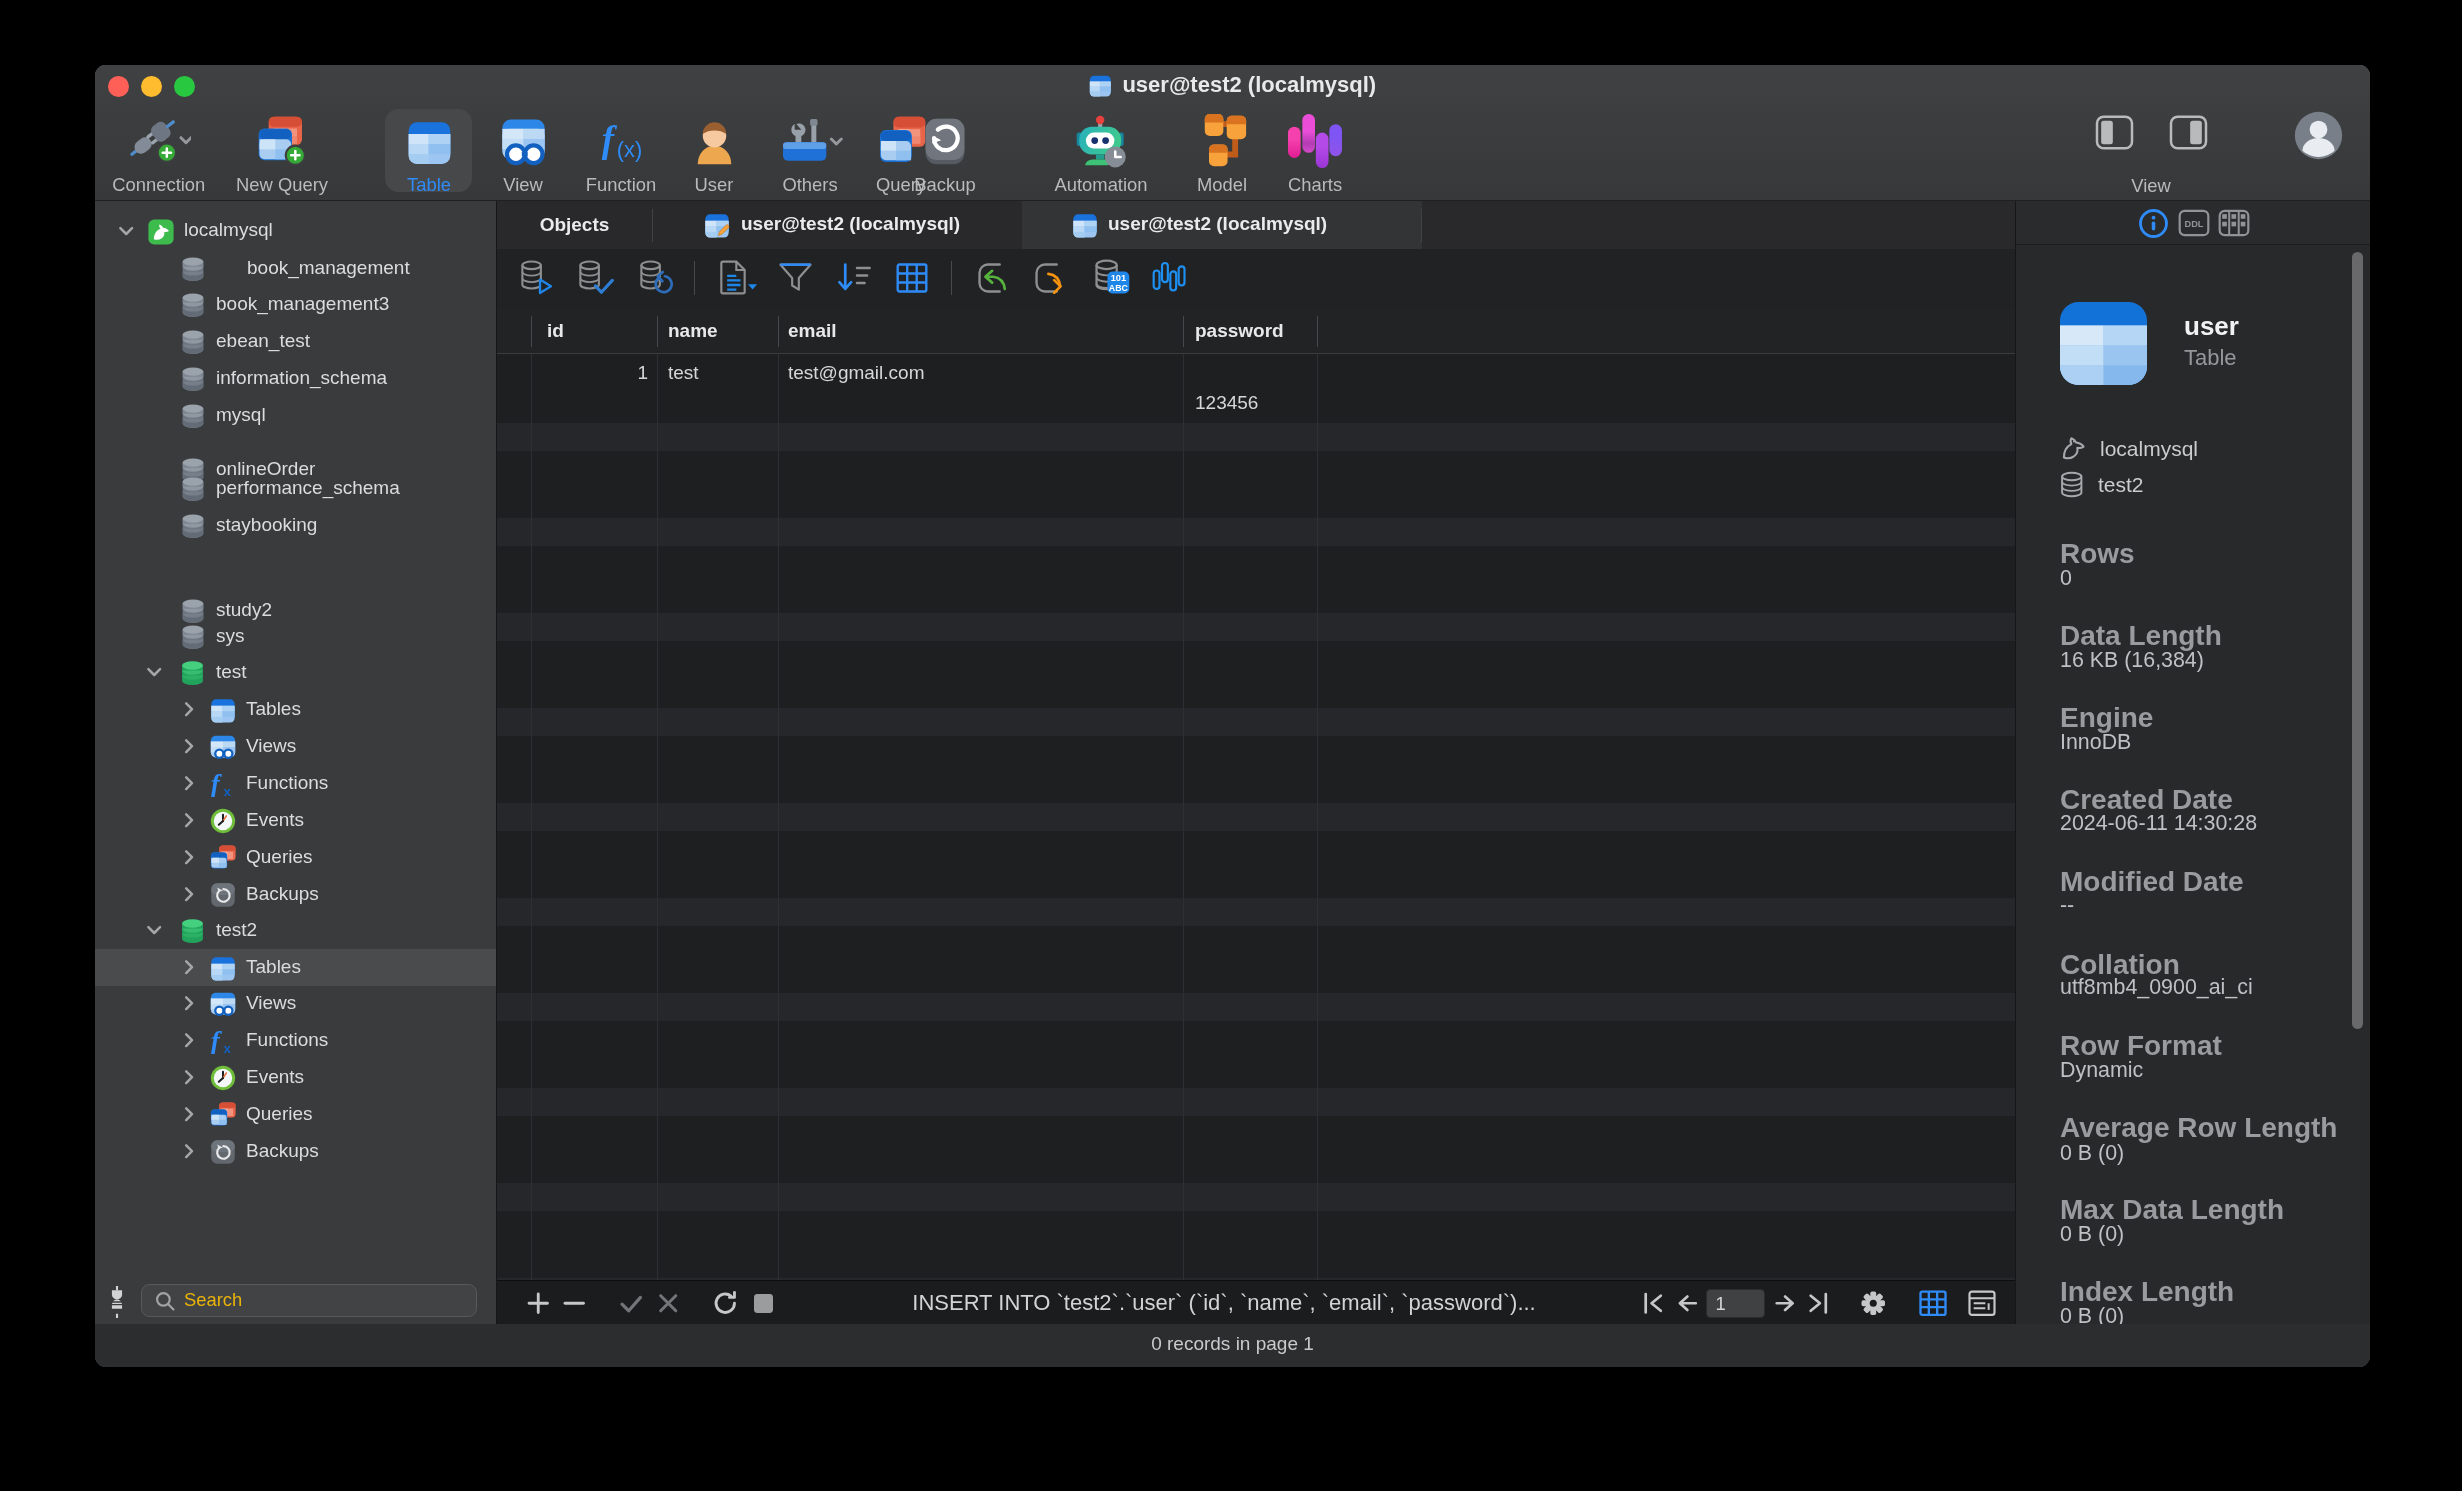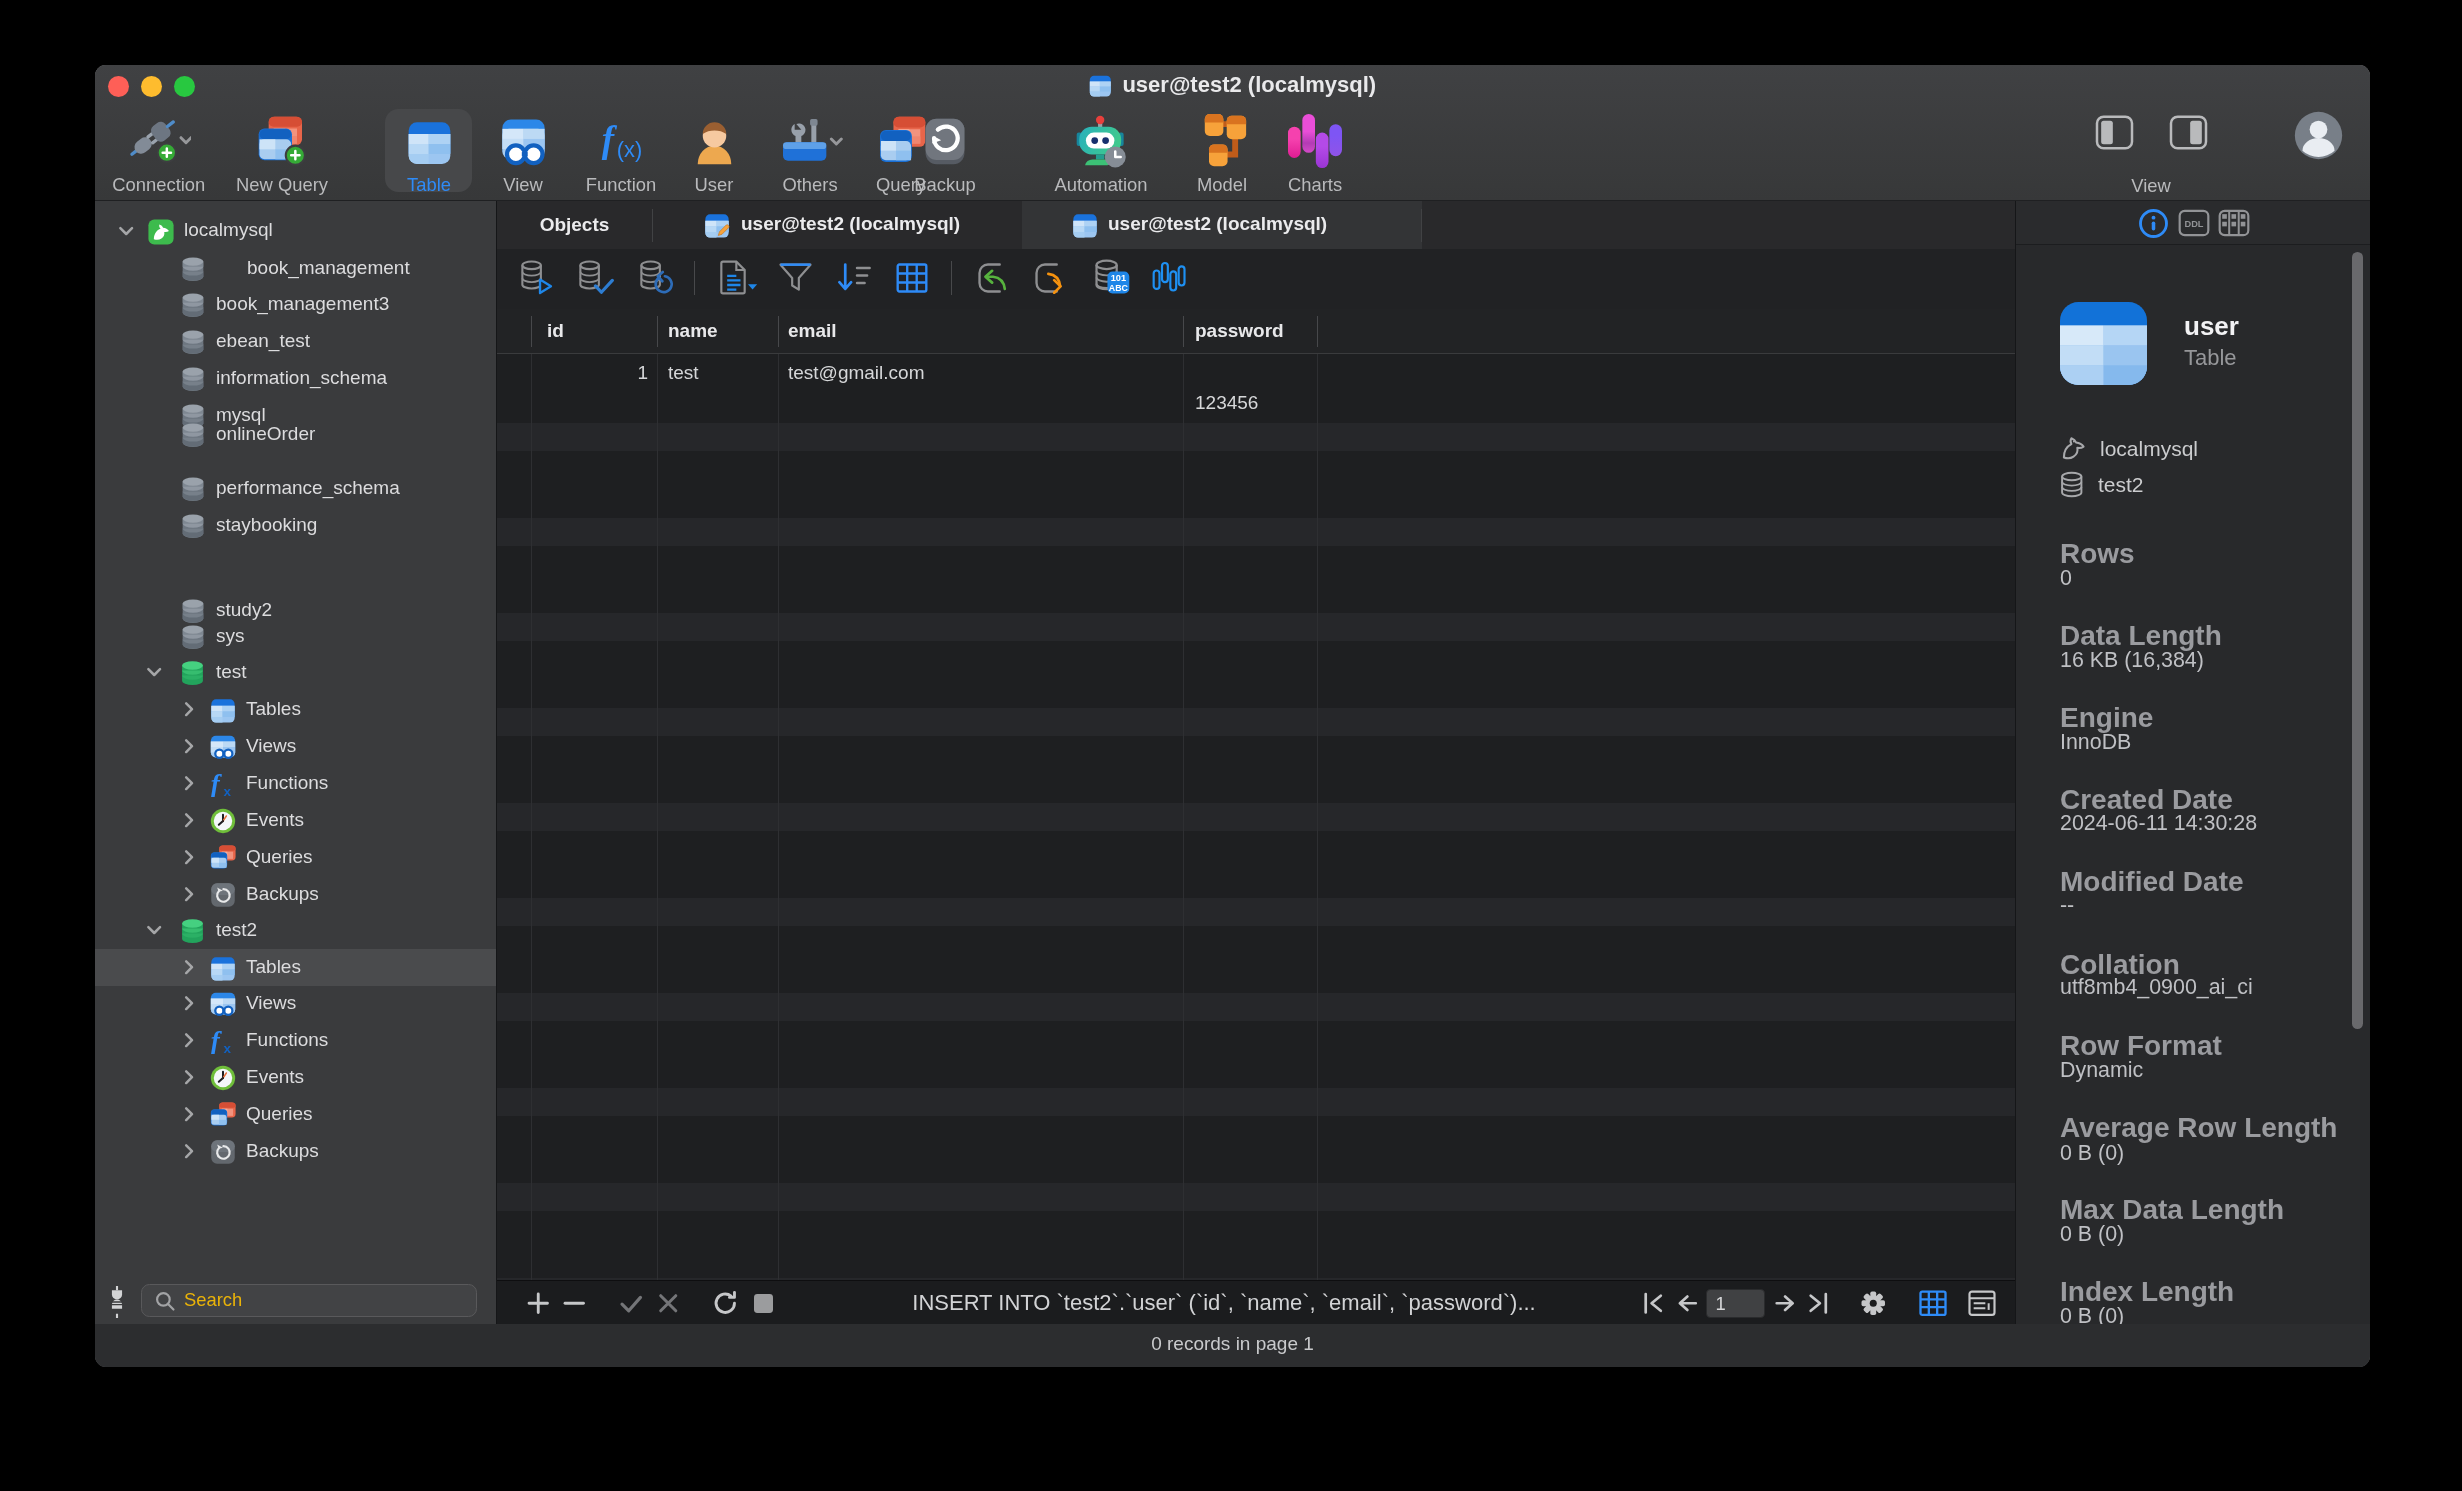--- a/index.html
+++ b/index.html
@@ -303,21 +303,21 @@
           <use href="#icylg"></use>
         </svg>
         <span class="ttx" style="left:121px;">information_schema</span>
       </div>
     <div class="trow" style="top:196px;">
         <svg class="abs tic" style="left:86px;" width="24" height="26" viewBox="0 0 29 31">
           <use href="#icylg"></use>
         </svg>
         <span class="ttx" style="left:121px;">mysql</span>
       </div>
-    <div class="trow" style="top:215px;">
+    <div class="trow" style="top:250px;">
         <svg class="abs tic" style="left:86px;" width="24" height="26" viewBox="0 0 29 31">
           <use href="#icylg"></use>
         </svg>
         <span class="ttx" style="left:121px;">onlineOrder</span>
       </div>
     <div class="trow" style="top:269px;">
         <svg class="abs tic" style="left:86px;" width="24" height="26" viewBox="0 0 29 31">
           <use href="#icylg"></use>
         </svg>
         <span class="ttx" style="left:121px;">performance_schema</span>

